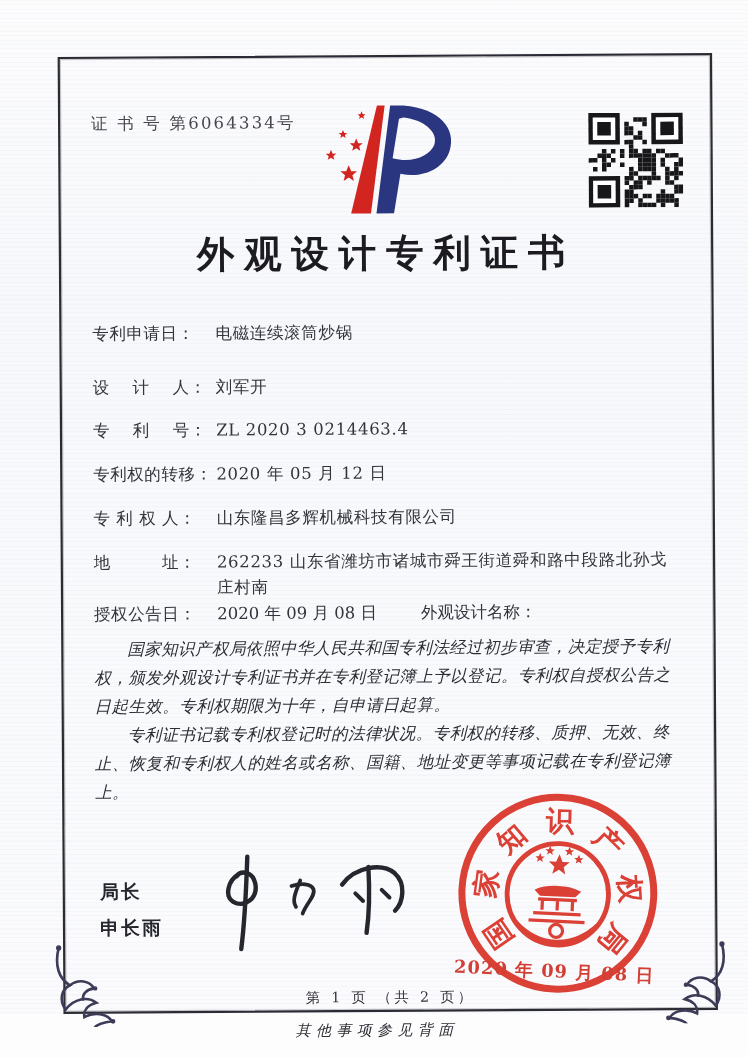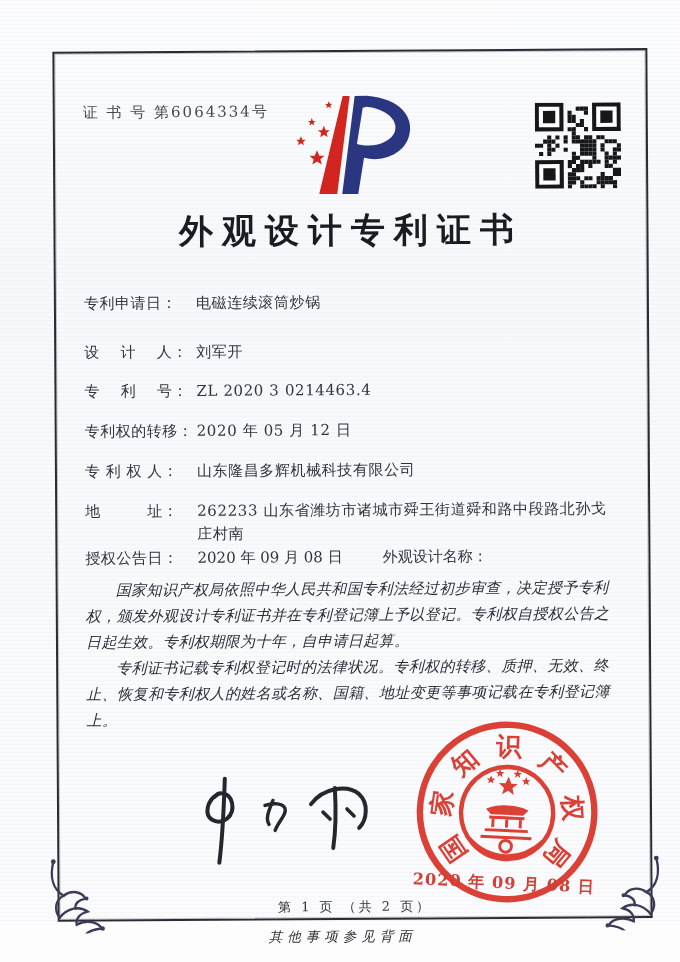--- a/index.html
+++ b/index.html
@@ -263,20 +263,24 @@
         <span class="grant-no">
           <span class="lbl2">外观设计名称：</span>
         </span>
       </div>
 
       <div class="paras">
         <p>国家知识产权局依照中华人民共和国专利法经过初步审查，决定授予专利权，颁发外观设计专利证书并在专利登记簿上予以登记。专利权自授权公告之日起生效。专利权期限为十年，自申请日起算。</p>
         <p>专利证书记载专利权登记时的法律状况。专利权的转移、质押、无效、终止、恢复和专利权人的姓名或名称、国籍、地址变更等事项记载在专利登记簿上。</p>
       </div>
 
+      <div class="director">
+        <div>局长</div>
+        <div>申长雨</div>
+      </div>
 
       <div class="signature">
         <svg width="220" height="95" viewBox="0 0 220 95" fill="none" stroke="#26262f" stroke-linecap="round" stroke-linejoin="round">
           <path d="M40,20 C30,26 27,40 35,45 C45,51 58,42 55,28 C53,18 42,16 38,22" stroke-width="4"></path>
           <path d="M48,4 C47,28 46,58 42,88" stroke-width="4"></path>
           <path d="M96,26 C92,36 88,44 92,50" stroke-width="3.4"></path>
           <path d="M88,31 C97,28 106,29 108,34 C110,40 102,46 98,56" stroke-width="3.4"></path>
           <path d="M134,30 C146,14 170,10 182,20 C192,29 190,46 182,54" stroke-width="4"></path>
           <path d="M158,14 C159,34 159,54 156,74" stroke-width="4"></path>
           <path d="M146,38 l7,7 M170,35 l7,7" stroke-width="3.6"></path>

